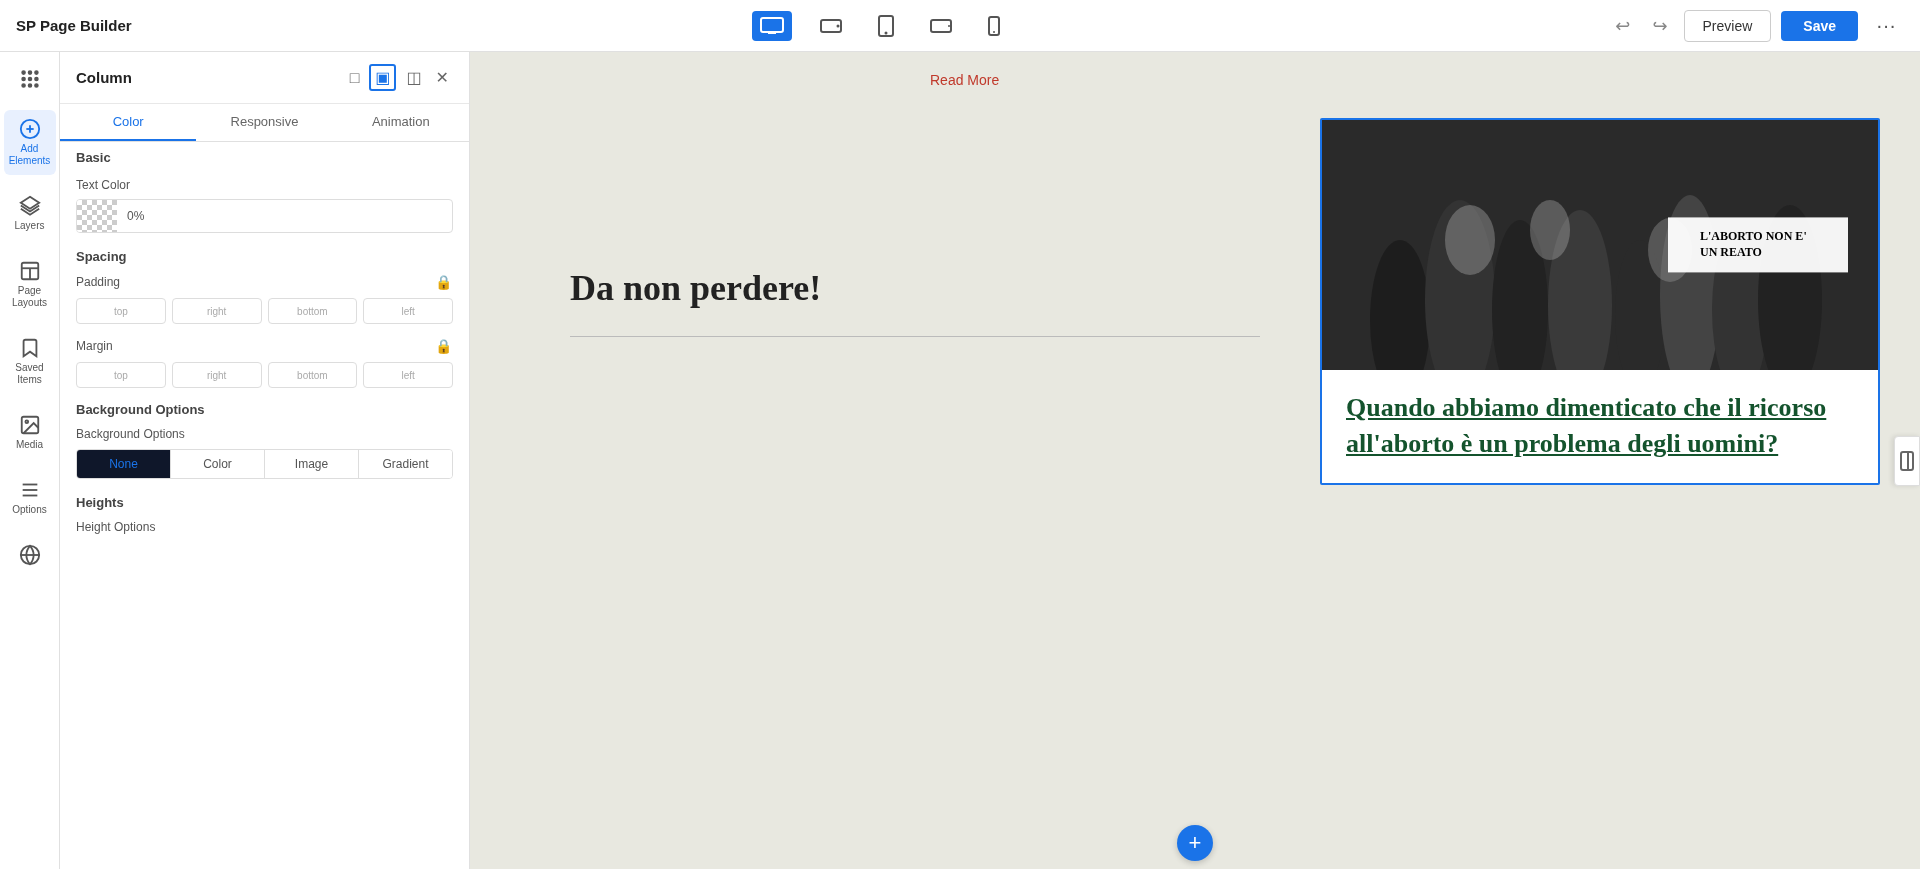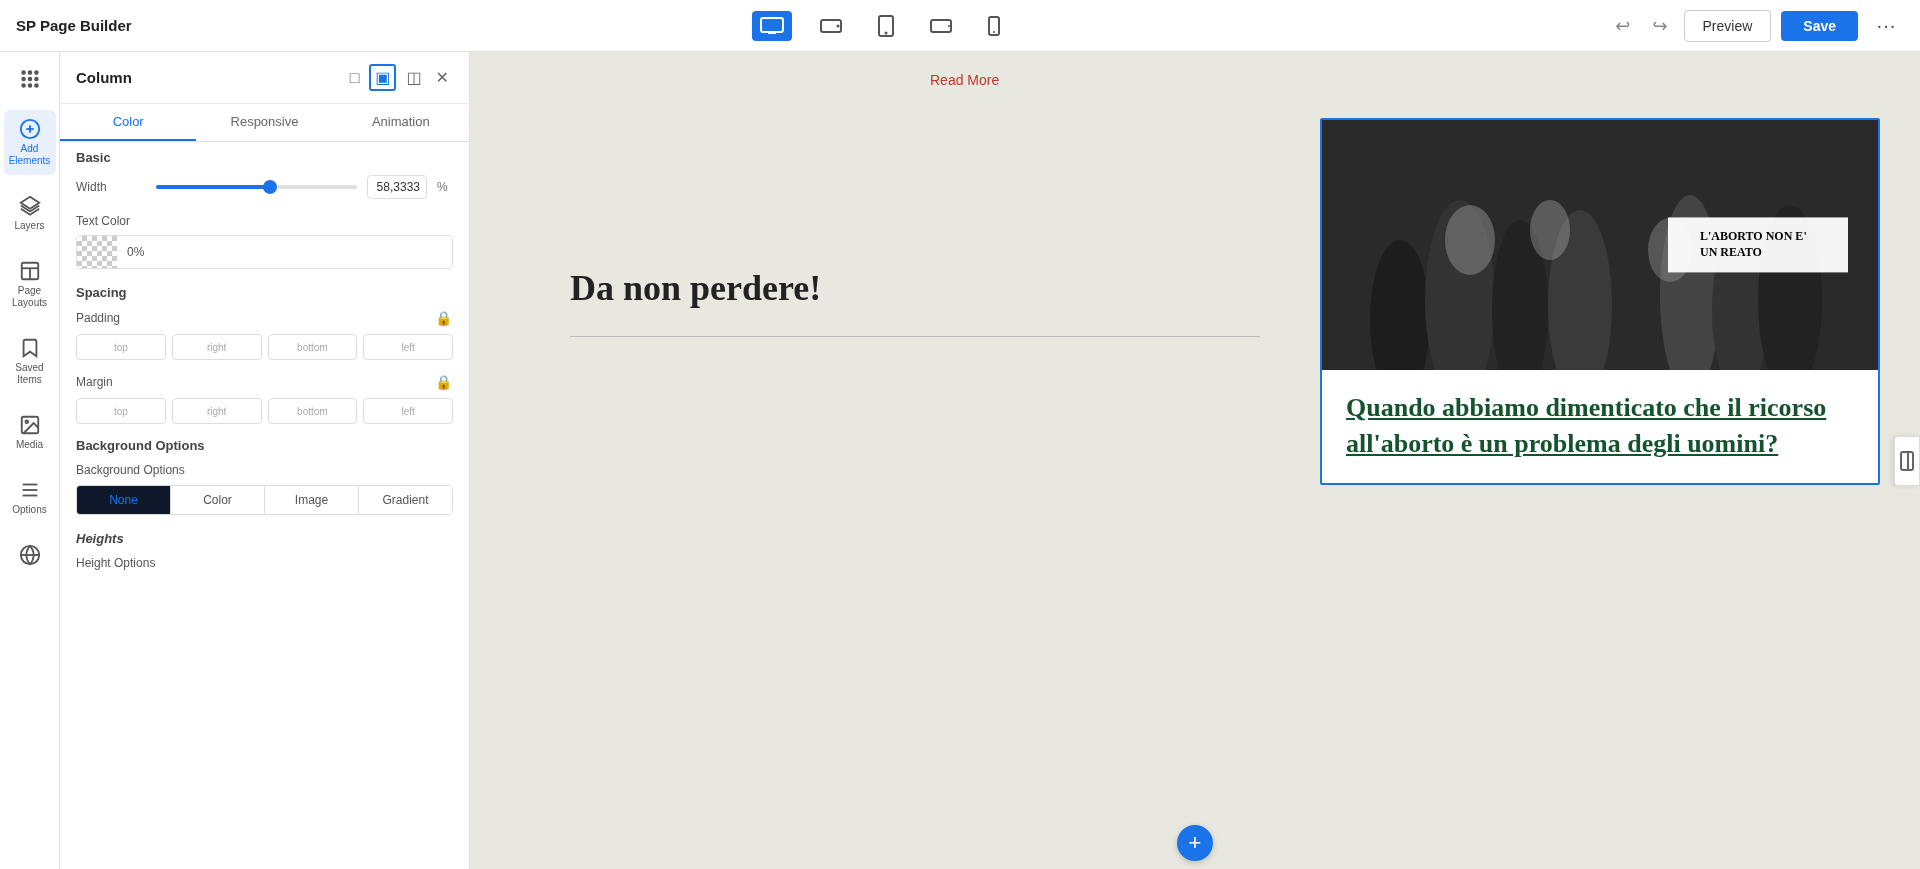--- a/index.html
+++ b/index.html
@@ -462,21 +462,20 @@
       display: flex;
       align-items: center;
       justify-content: center;
       cursor: pointer;
       box-shadow: -2px 0 5px rgba(0,0,0,0.1);
     }
 
     
     .heights-section {
       margin-top: 8px;
-      font-style: italic;
     }
   </style>
 </head>
 <body>
 
 <div class="topbar">
   <span class="topbar-title">SP Page Builder</span>
 
   <div class="topbar-center">
 
@@ -618,31 +617,20 @@
     <div class="panel-tabs">
       <div class="panel-tab active">Color</div>
       <div class="panel-tab">Responsive</div>
       <div class="panel-tab">Animation</div>
     </div>
 
     <div class="panel-body">
 
       <div class="section-title">Basic</div>
 
-      <div class="control-row">
-        <span class="control-label">Width</span>
-        <div class="slider-container">
-          <div class="slider-track">
-            <div class="slider-fill"></div>
-            <div class="slider-thumb"></div>
-          </div>
-        </div>
-        <input class="value-input" type="text" value="58,3333" style="">
-        <span class="unit-label">%</span>
-      </div>
 
       <div style="margin-bottom:6px;">
         <span style="font-size:12px;color:#555;">Text Color</span>
       </div>
       <div class="color-control">
         <div class="color-swatch"></div>
         <input class="color-value" type="text" value="0%" style="">
       </div>
 
       <div class="section-title">Spacing</div>

